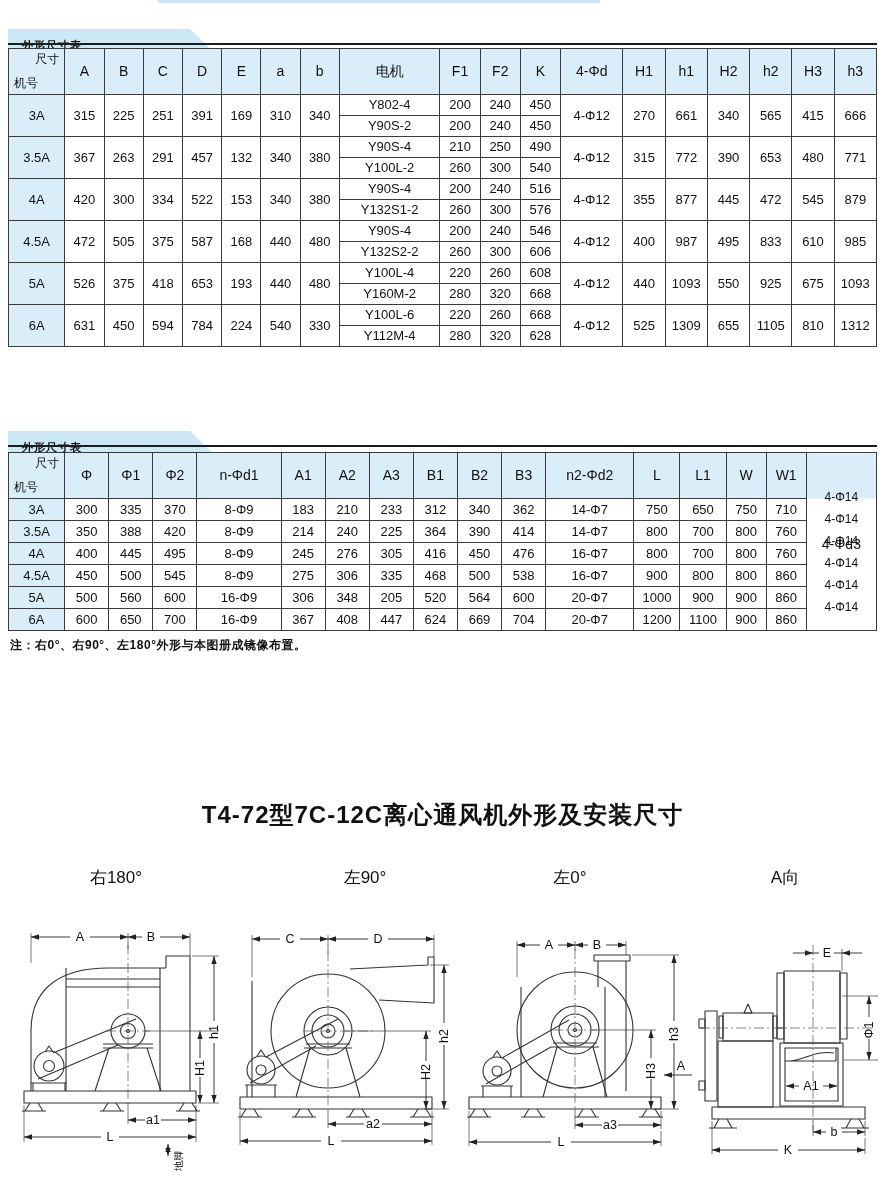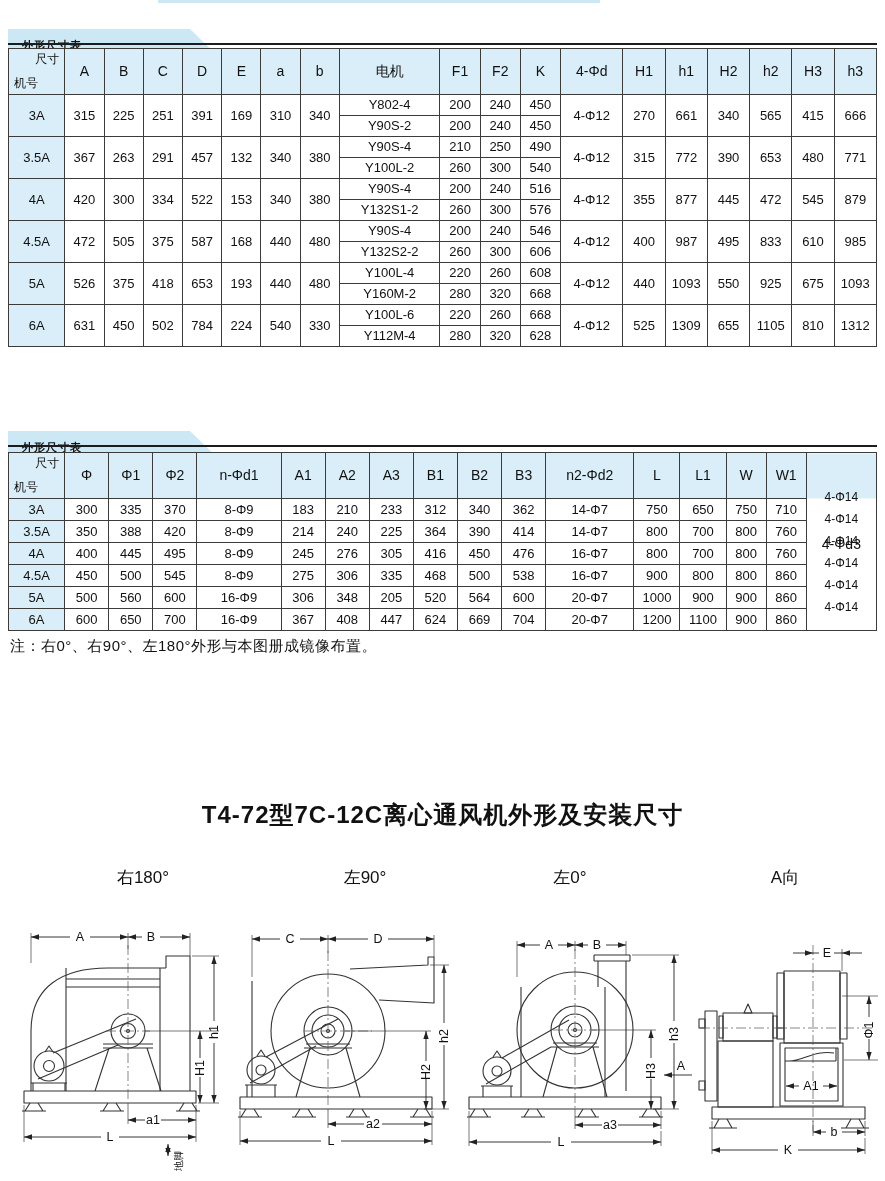--- a/index.html
+++ b/index.html
@@ -32,21 +32,21 @@
   #table2 tbody tr:not(.head){height:22px;}
   .corner{position:relative;background:
      linear-gradient(to bottom right, rgba(0,0,0,0) 49.4%, #3b3b3b 49.4%, #3b3b3b 50.6%, rgba(0,0,0,0) 50.6%) #d9eef8;}
   .corner .ctop{position:absolute;top:4px;right:5px;font-size:12px;font-weight:normal;}
   .corner .cbot{position:absolute;bottom:4px;left:5px;font-size:12px;font-weight:normal;}
   td.lastcol{position:relative;padding:0;vertical-align:top;
      background:linear-gradient(to bottom,#d9eef8 0,#d9eef8 45px,#ffffff 45px);}
   td.lastcol .hdr{display:block;padding-top:5px;font-size:14px;text-align:center;}
   td.lastcol .v{position:absolute;left:0;width:100%;text-align:center;font-size:12px;line-height:13px;}
   
-  .note{left:10px;top:637px;font-size:15px;letter-spacing:0.5px;}
+  .note{left:10px;top:637px;font-size:12px;letter-spacing:0.5px;font-weight:bold;}
   .big-title{left:0;top:799px;width:885px;text-align:center;font-size:24px;font-weight:bold;letter-spacing:1px;}
   .caption{top:866px;font-size:17px;text-align:center;}
   
   svg.fig{position:absolute;}
   svg.fig .ol{stroke:#333;stroke-width:1.1;fill:none;stroke-linejoin:round;}
   svg.fig .ext{stroke:#555;stroke-width:0.8;fill:none;}
   svg.fig .dim{stroke:#222;stroke-width:0.9;fill:none;}
   svg.fig .cl{stroke:#555;stroke-width:0.7;fill:none;stroke-dasharray:10 3 2 3;}
   svg.fig text{font-size:12.5px;fill:#111;text-anchor:middle;font-family:"Liberation Sans","DejaVu Sans",sans-serif;}
   svg.fig text.sm{font-size:10px;}
@@ -240,21 +240,21 @@
       <tr>
         <td class="motor">Y160M-2</td>
         <td>280</td>
         <td>320</td>
         <td>668</td>
       </tr>
       <tr>
         <td rowspan="2" class="model">6A</td>
         <td rowspan="2">631</td>
         <td rowspan="2">450</td>
-        <td rowspan="2">502</td>
+        <td rowspan="2">594</td>
         <td rowspan="2">784</td>
         <td rowspan="2">224</td>
         <td rowspan="2">540</td>
         <td rowspan="2">330</td>
         <td class="motor">Y100L-6</td>
         <td>220</td>
         <td>260</td>
         <td>668</td>
         <td rowspan="2">4-Φ12</td>
         <td rowspan="2">525</td>
@@ -437,21 +437,21 @@
         <td>900</td>
         <td>860</td>
       </tr>
     </tbody>
 </table>
 
 <div class="abs note">注：右0°、右90°、左180°外形与本图册成镜像布置。</div>
 
 <div class="abs big-title">T4-72型7C-12C离心通风机外形及安装尺寸</div>
 
-<div class="abs caption" style="left:88px;width:110px;">右180°</div>
+<div class="abs caption" style="left:61px;width:110px;">右180°</div>
 <div class="abs caption" style="left:310px;width:110px;">左90°</div>
 <div class="abs caption" style="left:520px;width:100px;">左0°</div>
 <div class="abs caption" style="left:745px;width:80px;">A向</div>
 
 <svg class="fig" style="left:8px;top:903px;" width="215" height="270" viewBox="0 0 215 270">
   <defs>
       <marker id="m1" markerWidth="10" markerHeight="8" refX="9" refY="3" orient="auto-start-reverse">
         <path d="M0,0L9,3L0,6Z" fill="#222"></path>
       </marker>
     </defs>

